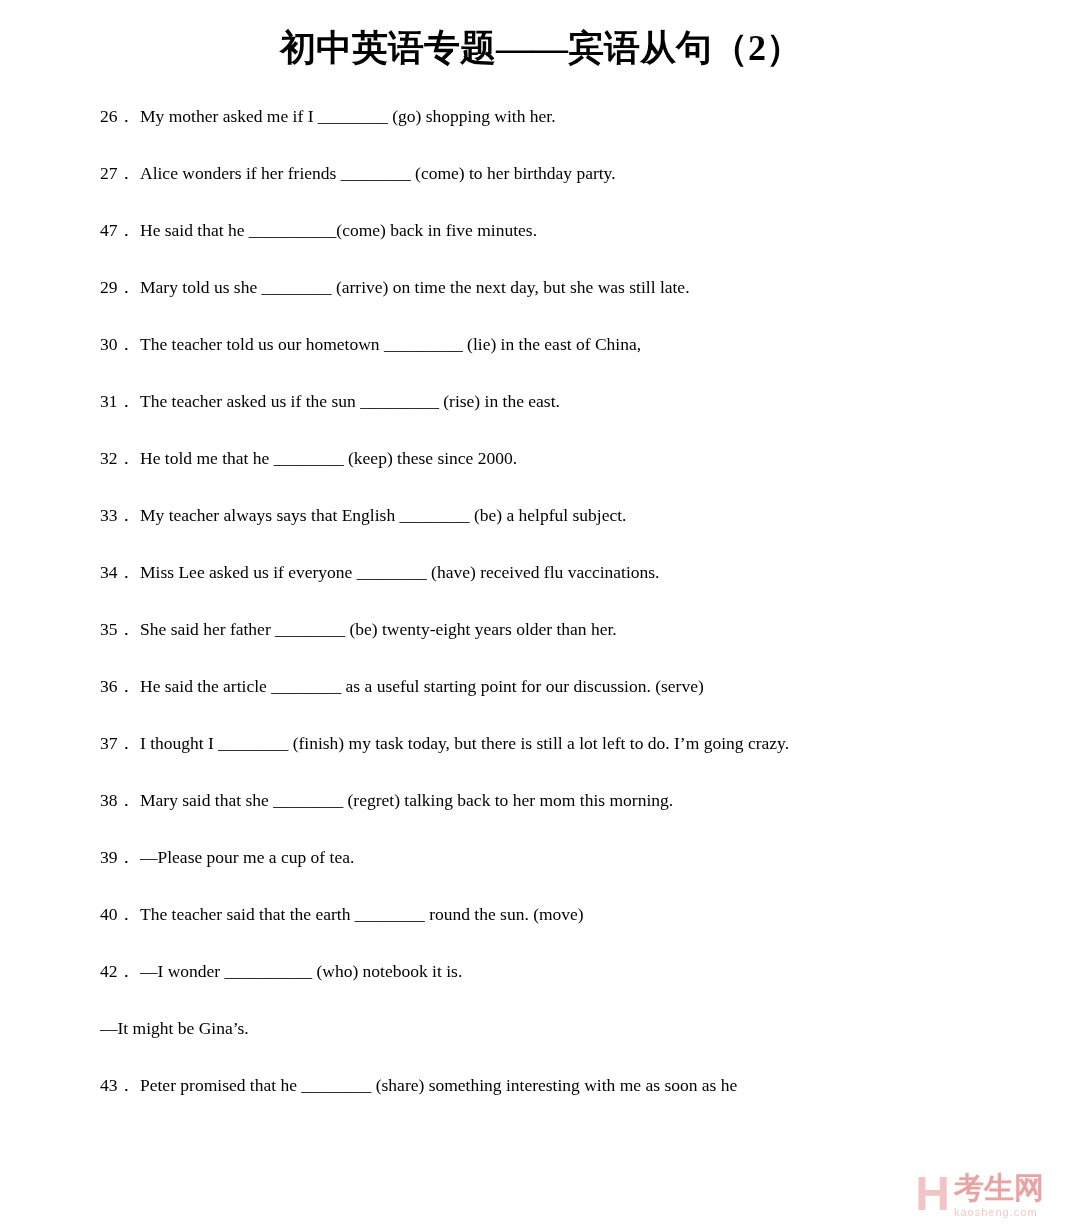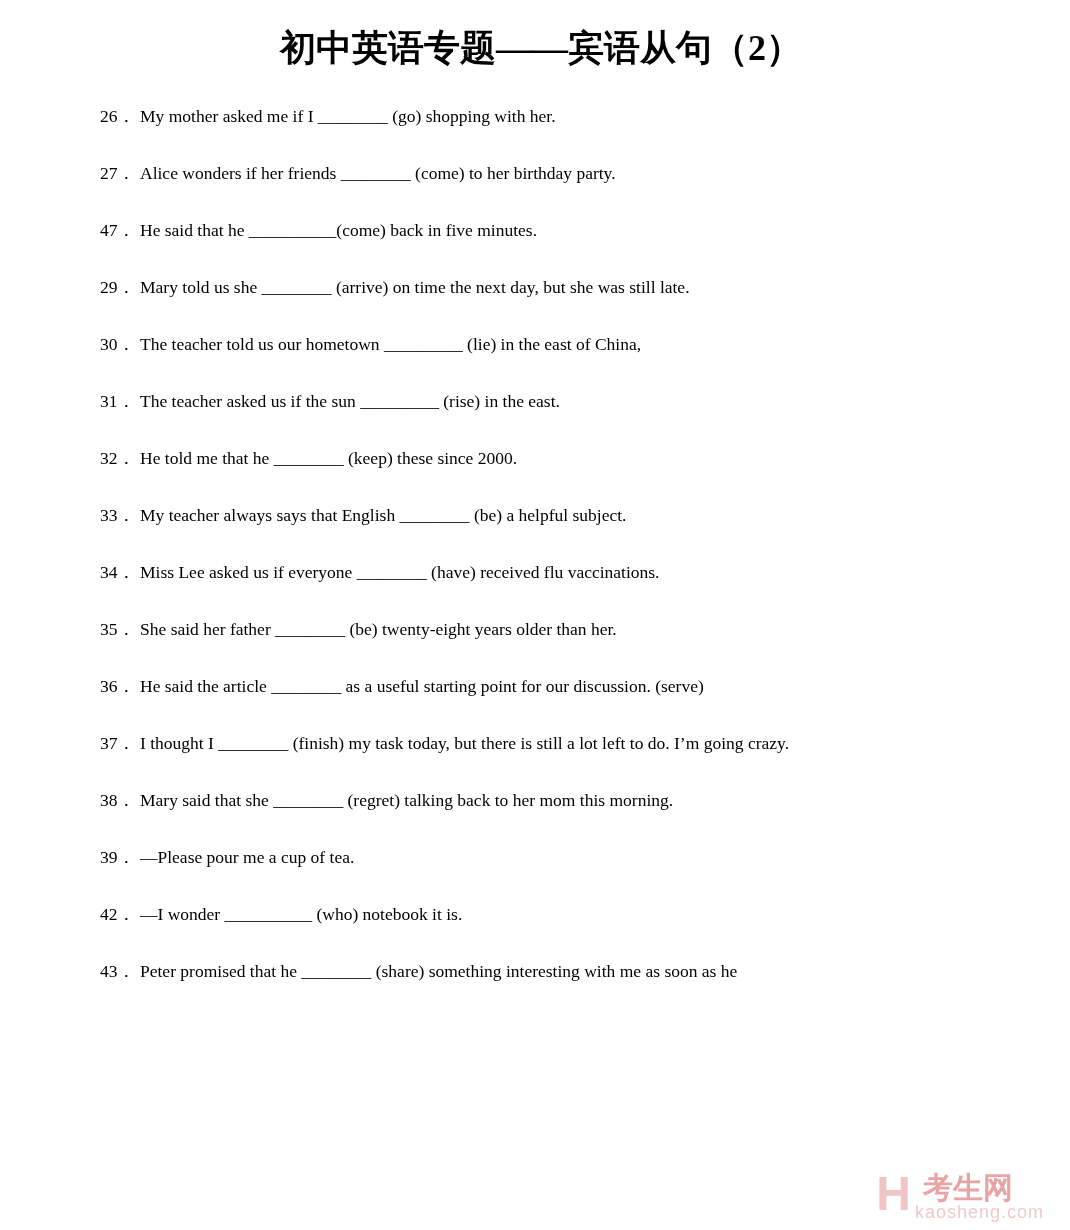--- a/index.html
+++ b/index.html
@@ -55,29 +55,27 @@
   .wm-textcol {
     display: flex;
     flex-direction: column;
   }
   .wm-brand {
     font-family: "Liberation Sans", "DejaVu Sans", sans-serif;
     font-size: 30px;
     font-weight: 700;
     line-height: 32px;
     color: rgba(214, 88, 88, 0.55);
-    margin-left: 8px;
   }
   .wm-domain {
     font-family: "Liberation Sans", "DejaVu Sans", sans-serif;
-    font-size: 18px;
+    font-size: 11px;
     letter-spacing: 1px;
     line-height: 16px;
     color: rgba(222, 133, 133, 0.45);
-    text-align: right;
   }
 </style>
 </head>
 <body>
 
 <div class="page">
 
   <h1 class="title">初中英语专题——宾语从句（2）</h1>
 
   <div class="questions">
@@ -88,21 +86,23 @@
     <p class="q"><span class="num">30．</span><span class="txt">The teacher told us our hometown _________ (lie) in the east of China,</span></p>
     <p class="q"><span class="num">31．</span><span class="txt">The teacher asked us if the sun _________ (rise) in the east.</span></p>
     <p class="q"><span class="num">32．</span><span class="txt">He told me that he ________ (keep) these since 2000.</span></p>
     <p class="q"><span class="num">33．</span><span class="txt">My teacher always says that English ________ (be) a helpful subject.</span></p>
     <p class="q"><span class="num">34．</span><span class="txt">Miss Lee asked us if everyone ________ (have) received flu vaccinations.</span></p>
     <p class="q"><span class="num">35．</span><span class="txt">She said her father ________ (be) twenty-eight years older than her.</span></p>
     <p class="q"><span class="num">36．</span><span class="txt">He said the article ________ as a useful starting point for our discussion. (serve)</span></p>
     <p class="q"><span class="num">37．</span><span class="txt">I thought I ________ (finish) my task today, but there is still a lot left to do. I’m going crazy.</span></p>
     <p class="q"><span class="num">38．</span><span class="txt">Mary said that she ________ (regret) talking back to her mom this morning.</span></p>
     <p class="q"><span class="num">39．</span><span class="txt">—Please pour me a cup of tea.</span></p>
+    <p class="q"><span class="num">40．</span><span class="txt">The teacher said that the earth ________ round the sun. (move)</span></p>
     <p class="q"><span class="num">42．</span><span class="txt">—I wonder __________ (who) notebook it is.</span></p>
+    <p class="q"><span class="num"></span><span class="txt">—It might be Gina’s.</span></p>
     <p class="q"><span class="num">43．</span><span class="txt">Peter promised that he ________ (share) something interesting with me as soon as he</span></p>
   </div>
 
   <div class="watermark">
     <span class="wm-logo">H</span>
     <span class="wm-textcol">
       <span class="wm-brand">考生网</span>
       <span class="wm-domain">kaosheng.com</span>
     </span>
   </div>

